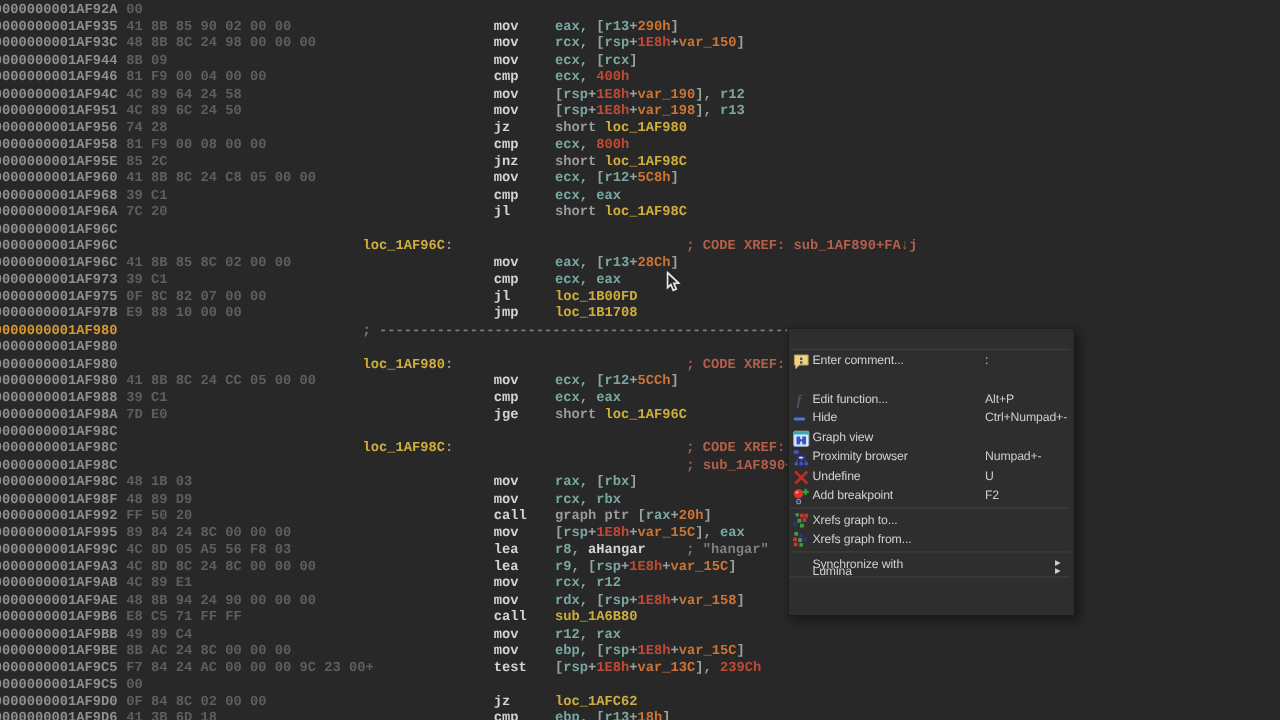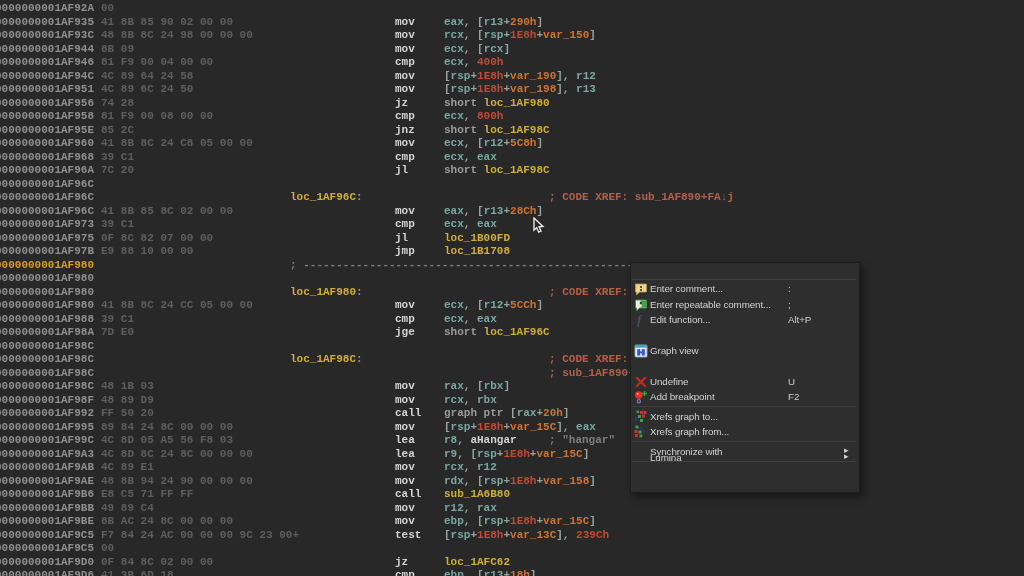--- a/index.html
+++ b/index.html
@@ -85,46 +85,56 @@
 <div class="msep" style="top:15.5px"></div>
 <div class="mr" style="top:18.7px">
         <span class="mi" style="top:0.5px"><svg width="14" height="14" viewBox="0 0 14 14">
             <path d="M1.5 2 h11 v8 h-7 l-3 3 v-3 h-1 z" fill="#ecd489" stroke="#b89b4e" stroke-width="0.8"></path>
             <rect x="6" y="4" width="2" height="2" fill="#555"></rect>
             <rect x="6" y="7" width="2" height="2" fill="#555"></rect>
           </svg></span>
         <span class="ml">Enter comment...</span>
         <span class="ms">:</span>
       </div>
-<div class="mr" style="top:34.1px">
-        <span class="mi" style="top:0.5px"><svg width="14" height="14" viewBox="0 0 14 14">
-            <path d="M1.5 2 h11 v8 h-7 l-3 3 v-3 h-1 z" fill="#e9efe7" stroke="#3d8f3d" stroke-width="0.9"></path>
-            <path d="M6.5 2.4 h5.6 v7.2 h-5.6 z" fill="#44a047"></path>
-            <rect x="5.8" y="4" width="1.9" height="1.9" fill="#2c2c2c"></rect>
-            <rect x="5.8" y="6.8" width="1.9" height="1.9" fill="#f0f0f0"></rect>
-          </svg></span>
-        <span class="ml">Enter repeatable comment...</span>
-        <span class="ms">;</span>
-      </div>
 <div class="mr" style="top:49.5px">
         <span class="mi" style="top:0.5px"><svg width="14" height="14" viewBox="0 0 14 14">
             <text x="3.2" y="11" font-family="Liberation Serif,serif" font-style="italic" font-weight="bold" font-size="12" fill="#41526a">f</text>
           </svg></span>
         <span class="ml">Edit function...</span>
         <span class="ms">Alt+P</span>
+      </div>
+<div class="mr" style="top:64.9px">
+        <span class="mi" style="top:0.5px"><svg width="14" height="14" viewBox="0 0 14 14">
+            <rect x="1" y="6" width="9" height="2.4" rx="1" fill="#3f7ed8"></rect>
+          </svg></span>
+        <span class="ml">Hide</span>
+        <span class="ms">Ctrl+Numpad+-</span>
       </div>
 <div class="mr" style="top:80.3px">
         <span class="mi" style="top:0.5px"><svg width="14" height="14" viewBox="0 0 14 14">
             <rect x="1" y="1" width="12" height="12" rx="1" fill="#dfe7f2" stroke="#9fb6d4" stroke-width="0.8"></rect>
             <rect x="1" y="1" width="12" height="2.6" fill="#3aa6b8"></rect>
             <rect x="3.2" y="5.2" width="3" height="6.3" fill="#2f55c8"></rect>
             <rect x="7.8" y="5.2" width="3" height="6.3" fill="#2f55c8"></rect>
             <rect x="5.5" y="7.4" width="3" height="1.8" fill="#2f55c8"></rect>
           </svg></span>
         <span class="ml">Graph view</span>
+      </div>
+<div class="mr" style="top:95.7px">
+        <span class="mi" style="top:0.5px"><svg width="14" height="14" viewBox="0 0 14 14">
+            <ellipse cx="3" cy="2.6" rx="2.2" ry="1.6" fill="#4a51c8"></ellipse>
+            <rect x="3.4" y="5.4" width="7" height="3.4" rx="1.6" fill="#2b34a8"></rect>
+            <rect x="5.2" y="6.3" width="3.2" height="1.4" rx="0.7" fill="#e8e8f4"></rect>
+            <path d="M4 9 L3 11 M7 9 L7 11 M10 9 L11 11" stroke="#4a51c8" stroke-width="0.8"></path>
+            <rect x="1.6" y="10.8" width="2.8" height="2.4" rx="0.5" fill="#4a51c8"></rect>
+            <rect x="5.6" y="10.8" width="2.8" height="2.4" rx="0.5" fill="#4a51c8"></rect>
+            <rect x="9.6" y="10.8" width="2.8" height="2.4" rx="0.5" fill="#4a51c8"></rect>
+          </svg></span>
+        <span class="ml">Proximity browser</span>
+        <span class="ms">Numpad+-</span>
       </div>
 <div class="mr" style="top:111.1px">
         <span class="mi" style="top:0.5px"><svg width="14" height="14" viewBox="0 0 14 14">
             <path d="M2.2 2.2 L11.8 11.8 M11.8 2.2 L2.2 11.8" stroke="#c22b20" stroke-width="2.2"></path>
           </svg></span>
         <span class="ml">Undefine</span>
         <span class="ms">U</span>
       </div>
 <div class="mr" style="top:126px">
         <span class="mi" style="top:0.5px"><svg width="14" height="14" viewBox="0 0 14 14">

